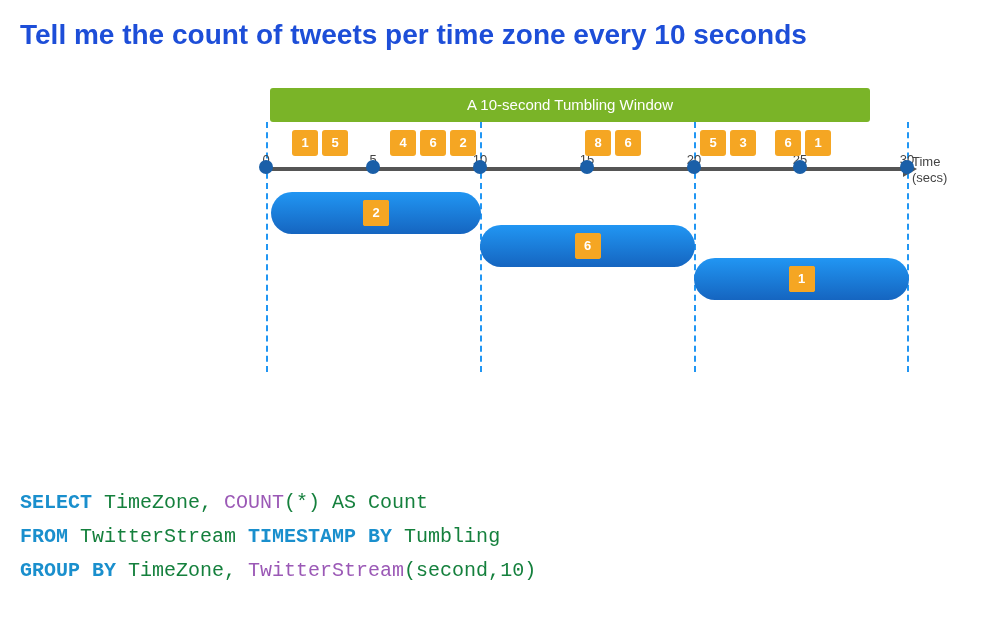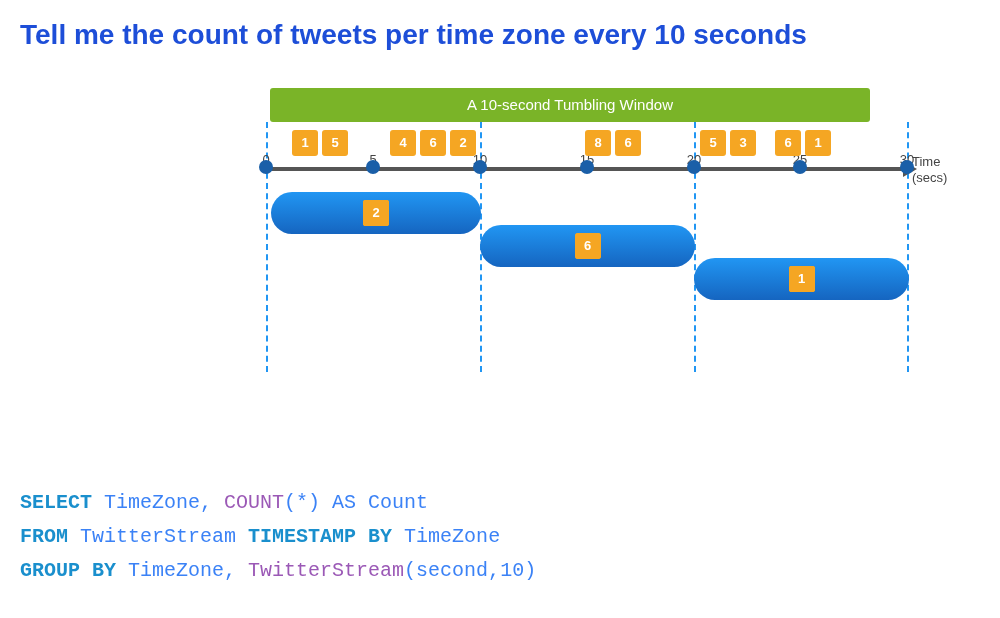--- a/index.html
+++ b/index.html
@@ -131,21 +131,21 @@
       position: absolute;
       bottom: 30px;
       left: 20px;
       font-family: 'Courier New', monospace;
       font-size: 20px;
       line-height: 1.7;
     }
 
     .kw-blue { color: #1a8fcd; font-weight: bold; }
     .kw-purple { color: #9b59b6; font-weight: normal; text-align: right; }
-    .kw-gray { color: #3b82f6; }
+    .kw-gray { color: #15803d; }
   </style>
 </head>
 <body>
 
 <div class="title">Tell me the count of tweets per time zone every 10 seconds</div>
 
 <div class="diagram-area">
 
   <div class="tumbling-banner">
     <span>A 10-second Tumbling Window</span>
@@ -214,19 +214,19 @@
 
 </div>
 
 <div class="sql-section">
 
   <div>
     <span class="kw-blue">SELECT</span><span class="kw-gray"> TimeZone, </span><span class="kw-purple">COUNT</span><span class="kw-gray">(*) AS Count</span>
   </div>
 
   <div>
-    <span class="kw-blue">FROM</span><span class="kw-gray"> TwitterStream </span><span class="kw-blue">TIMESTAMP</span><span class="kw-gray"> </span><span class="kw-blue">BY</span><span class="kw-gray"> TimeZone</span>
+    <span class="kw-blue">FROM</span><span class="kw-gray"> TwitterStream </span><span class="kw-blue">TIMESTAMP</span><span class="kw-gray"> </span><span class="kw-blue">BY</span><span class="kw-gray"> Tumbling</span>
   </div>
 
   <div>
     <span class="kw-blue">GROUP</span><span class="kw-gray"> </span><span class="kw-blue">BY</span><span class="kw-gray"> TimeZone, </span><span class="kw-purple">TwitterStream</span><span class="kw-gray">(second,10)</span>
   </div>
 </div>
 
 </body></html>

